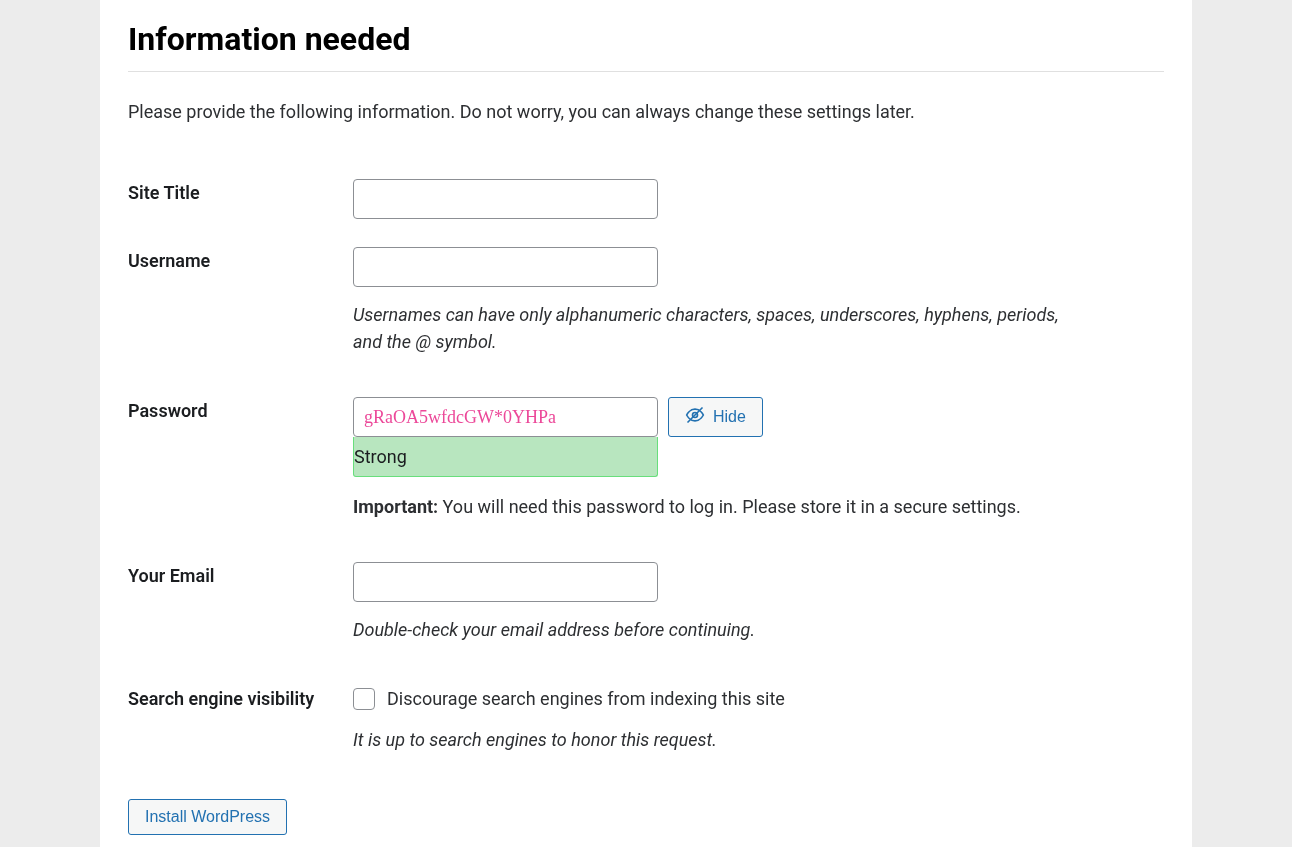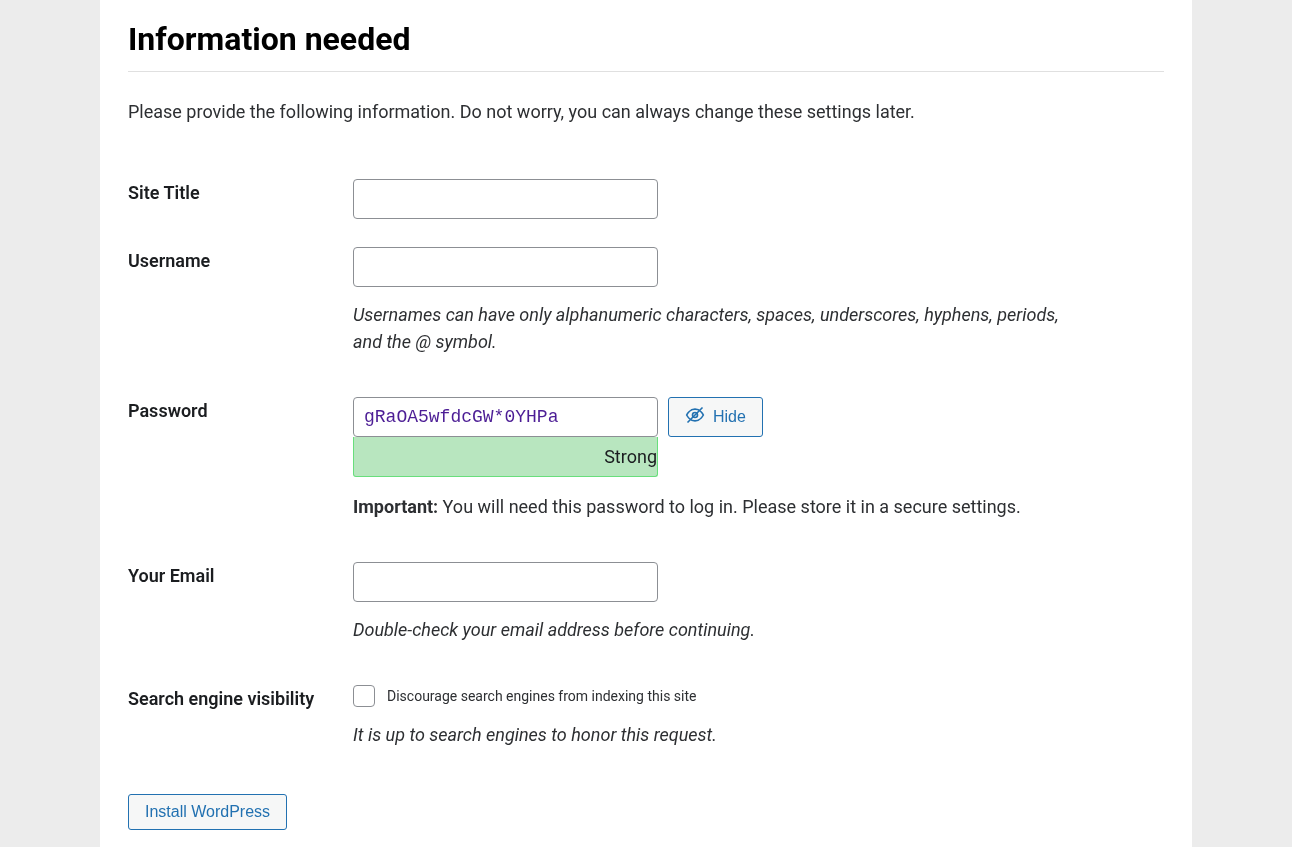--- a/index.html
+++ b/index.html
@@ -75,22 +75,22 @@
       align-items: flex-start;
     }
     .pwd-input {
       width: 305px;
       height: 40px;
       border: 1px solid #68de7c;
       border-radius: 4px 4px 0 0;
       background: #fff;
       font-size: 18px;
       padding: 0 10px;
-      font-family: Liberation Mono, monospace;
-      color: #4c1d95;
+      font-family: Liberation Serif, serif;
+      color: #ec4899;
     }
     .hide-btn {
       display: inline-flex;
       align-items: center;
       gap: 8px;
       height: 40px;
       padding: 0 16px;
       border: 1px solid #2271b1;
       border-radius: 3px;
       background: #f6f7f7;
@@ -101,21 +101,21 @@
     }
     .hide-btn svg {
       width: 20px;
       height: 20px;
       fill: none;
       stroke: #2271b1;
       stroke-width: 2;
     }
     .pw-strength {
       width: 305px;
-      text-align: right;
+      text-align: left;
       padding: 6px 0;
       background: #b8e6bf;
       border: 1px solid #68de7c;
       border-top: none;
       font-size: 18px;
       color: #1b1d20;
       border-radius: 0 0 3px 3px;
     }
     .pwd-important {
       margin-top: 16px;
@@ -133,21 +133,21 @@
     input[type="checkbox"] {
       width: 22px;
       height: 22px;
       border: 1px solid #8c8f94;
       border-radius: 4px;
       appearance: none;
       background: #fff;
       cursor: pointer;
     }
     .checkbox-label {
-      font-size: 14px;
+      font-size: 18px;
       color: #2d2f32;
     }
     .submit-row {
       margin-top: 32px;
     }
     .install-btn {
       display: inline-block;
       padding: 8px 16px;
       border: 1px solid #2271b1;
       border-radius: 3px;

